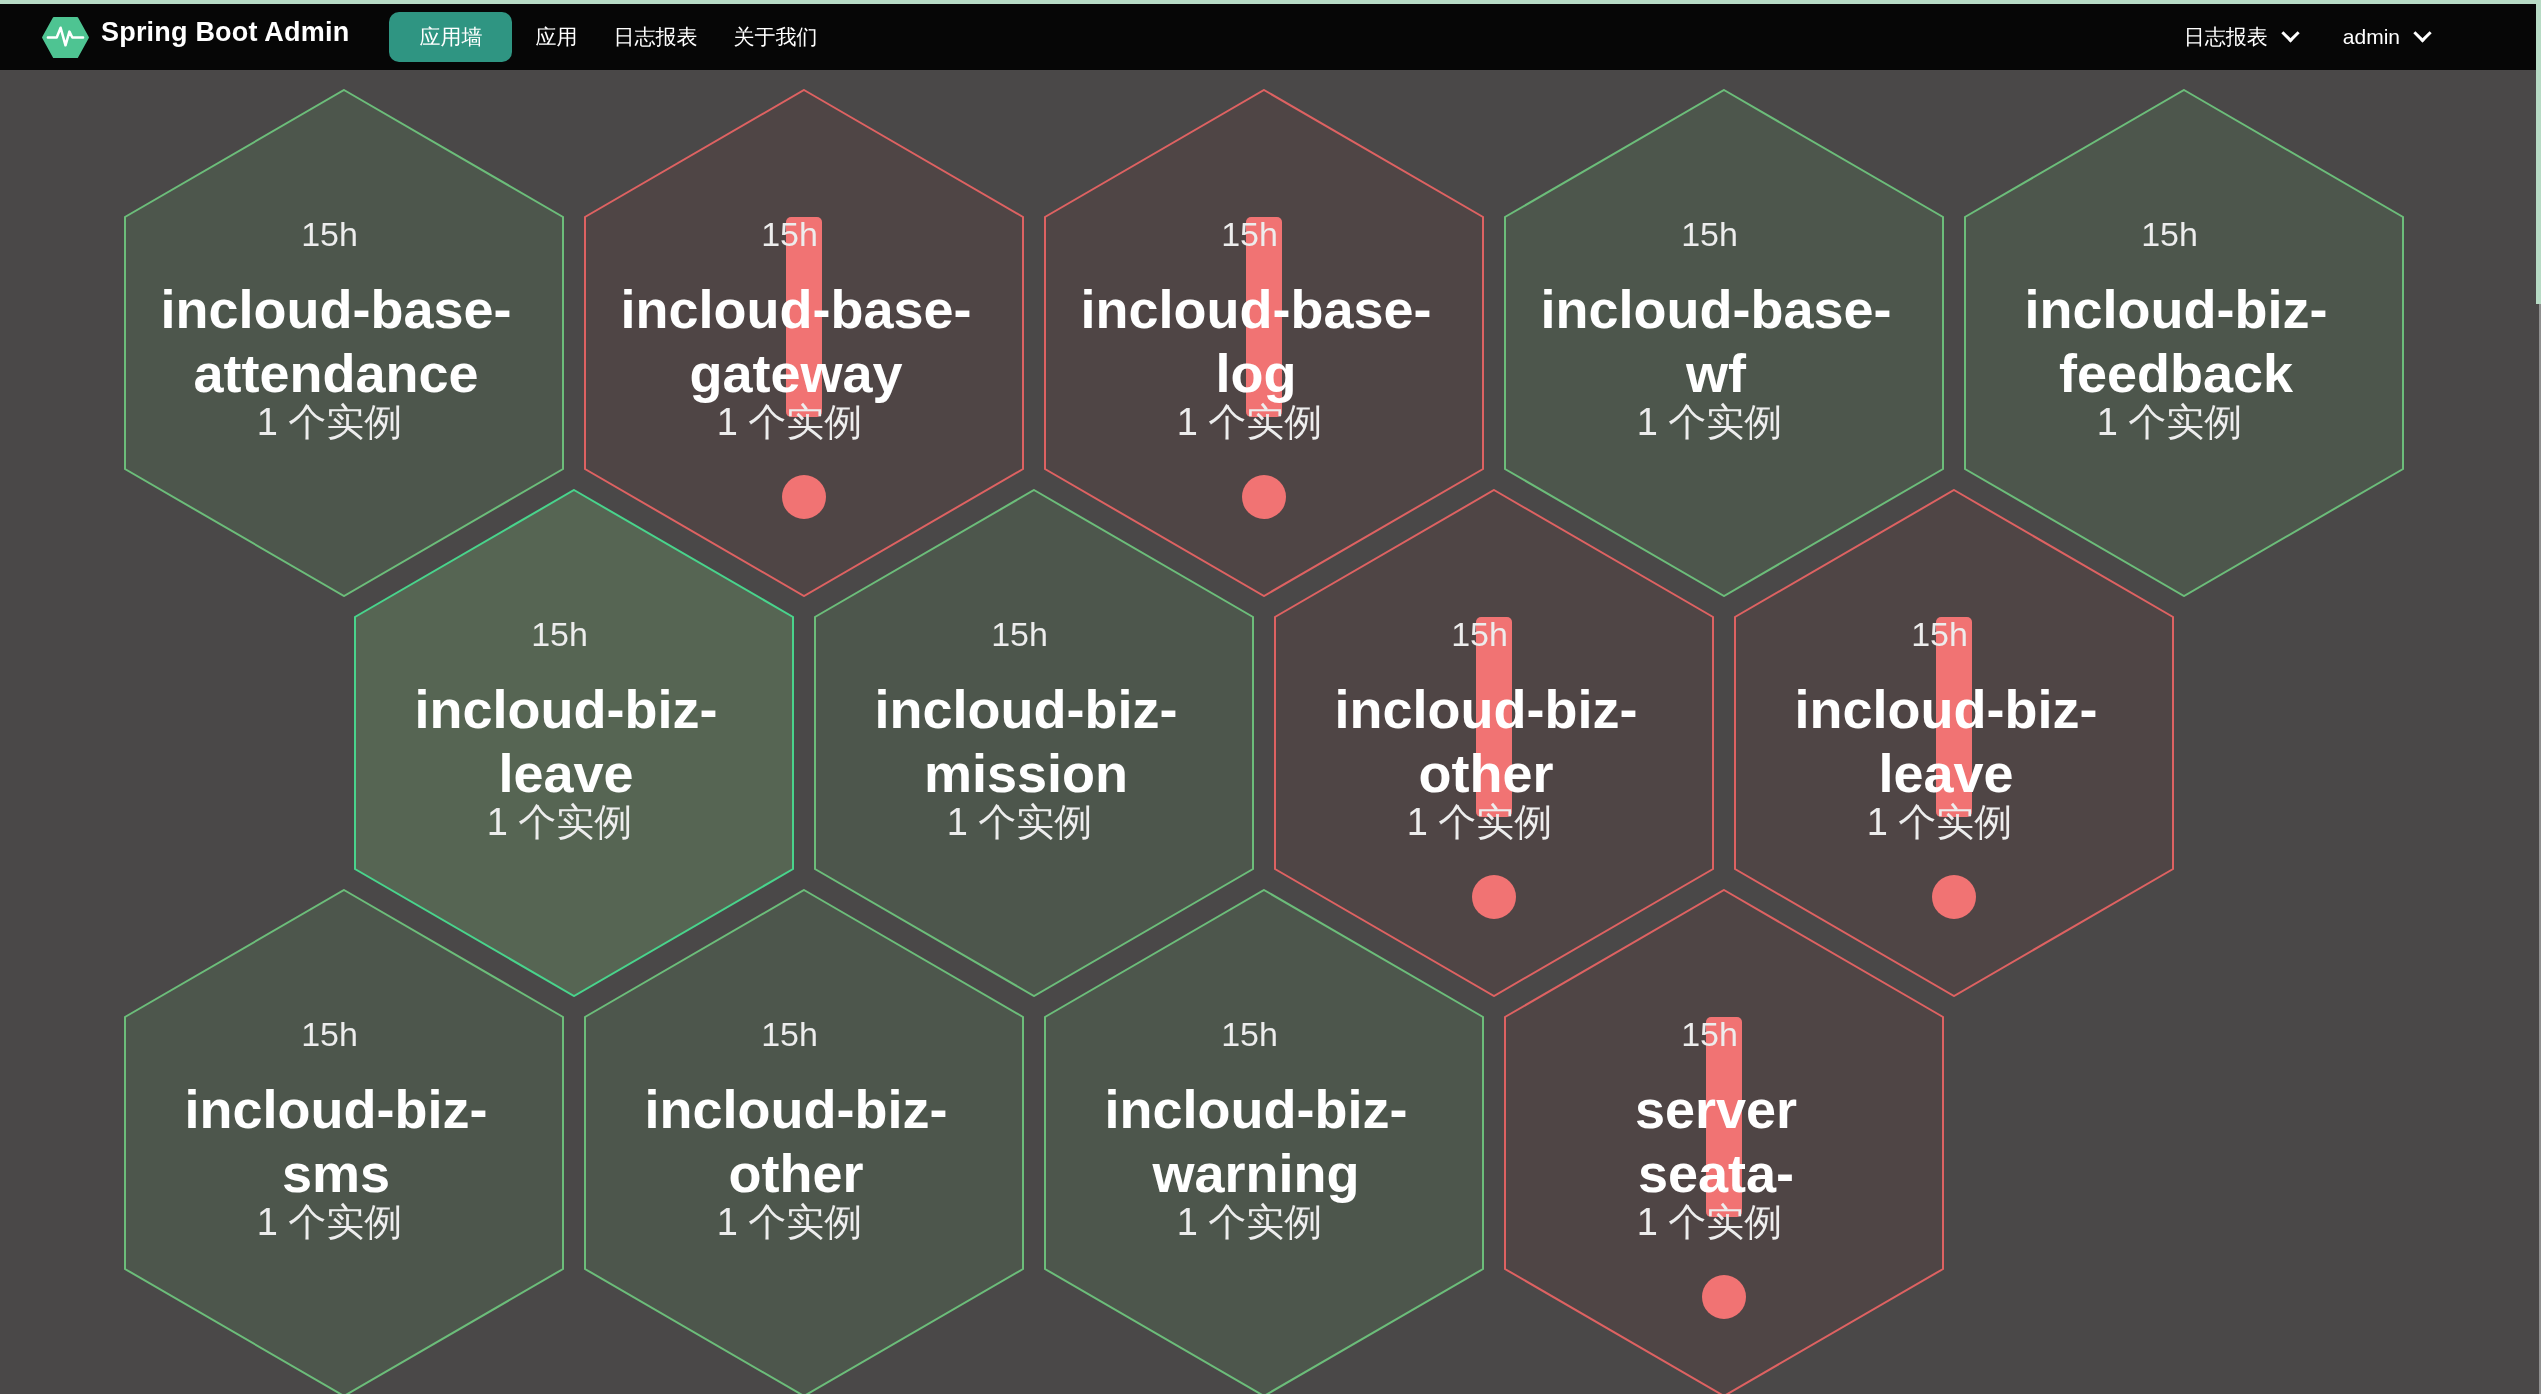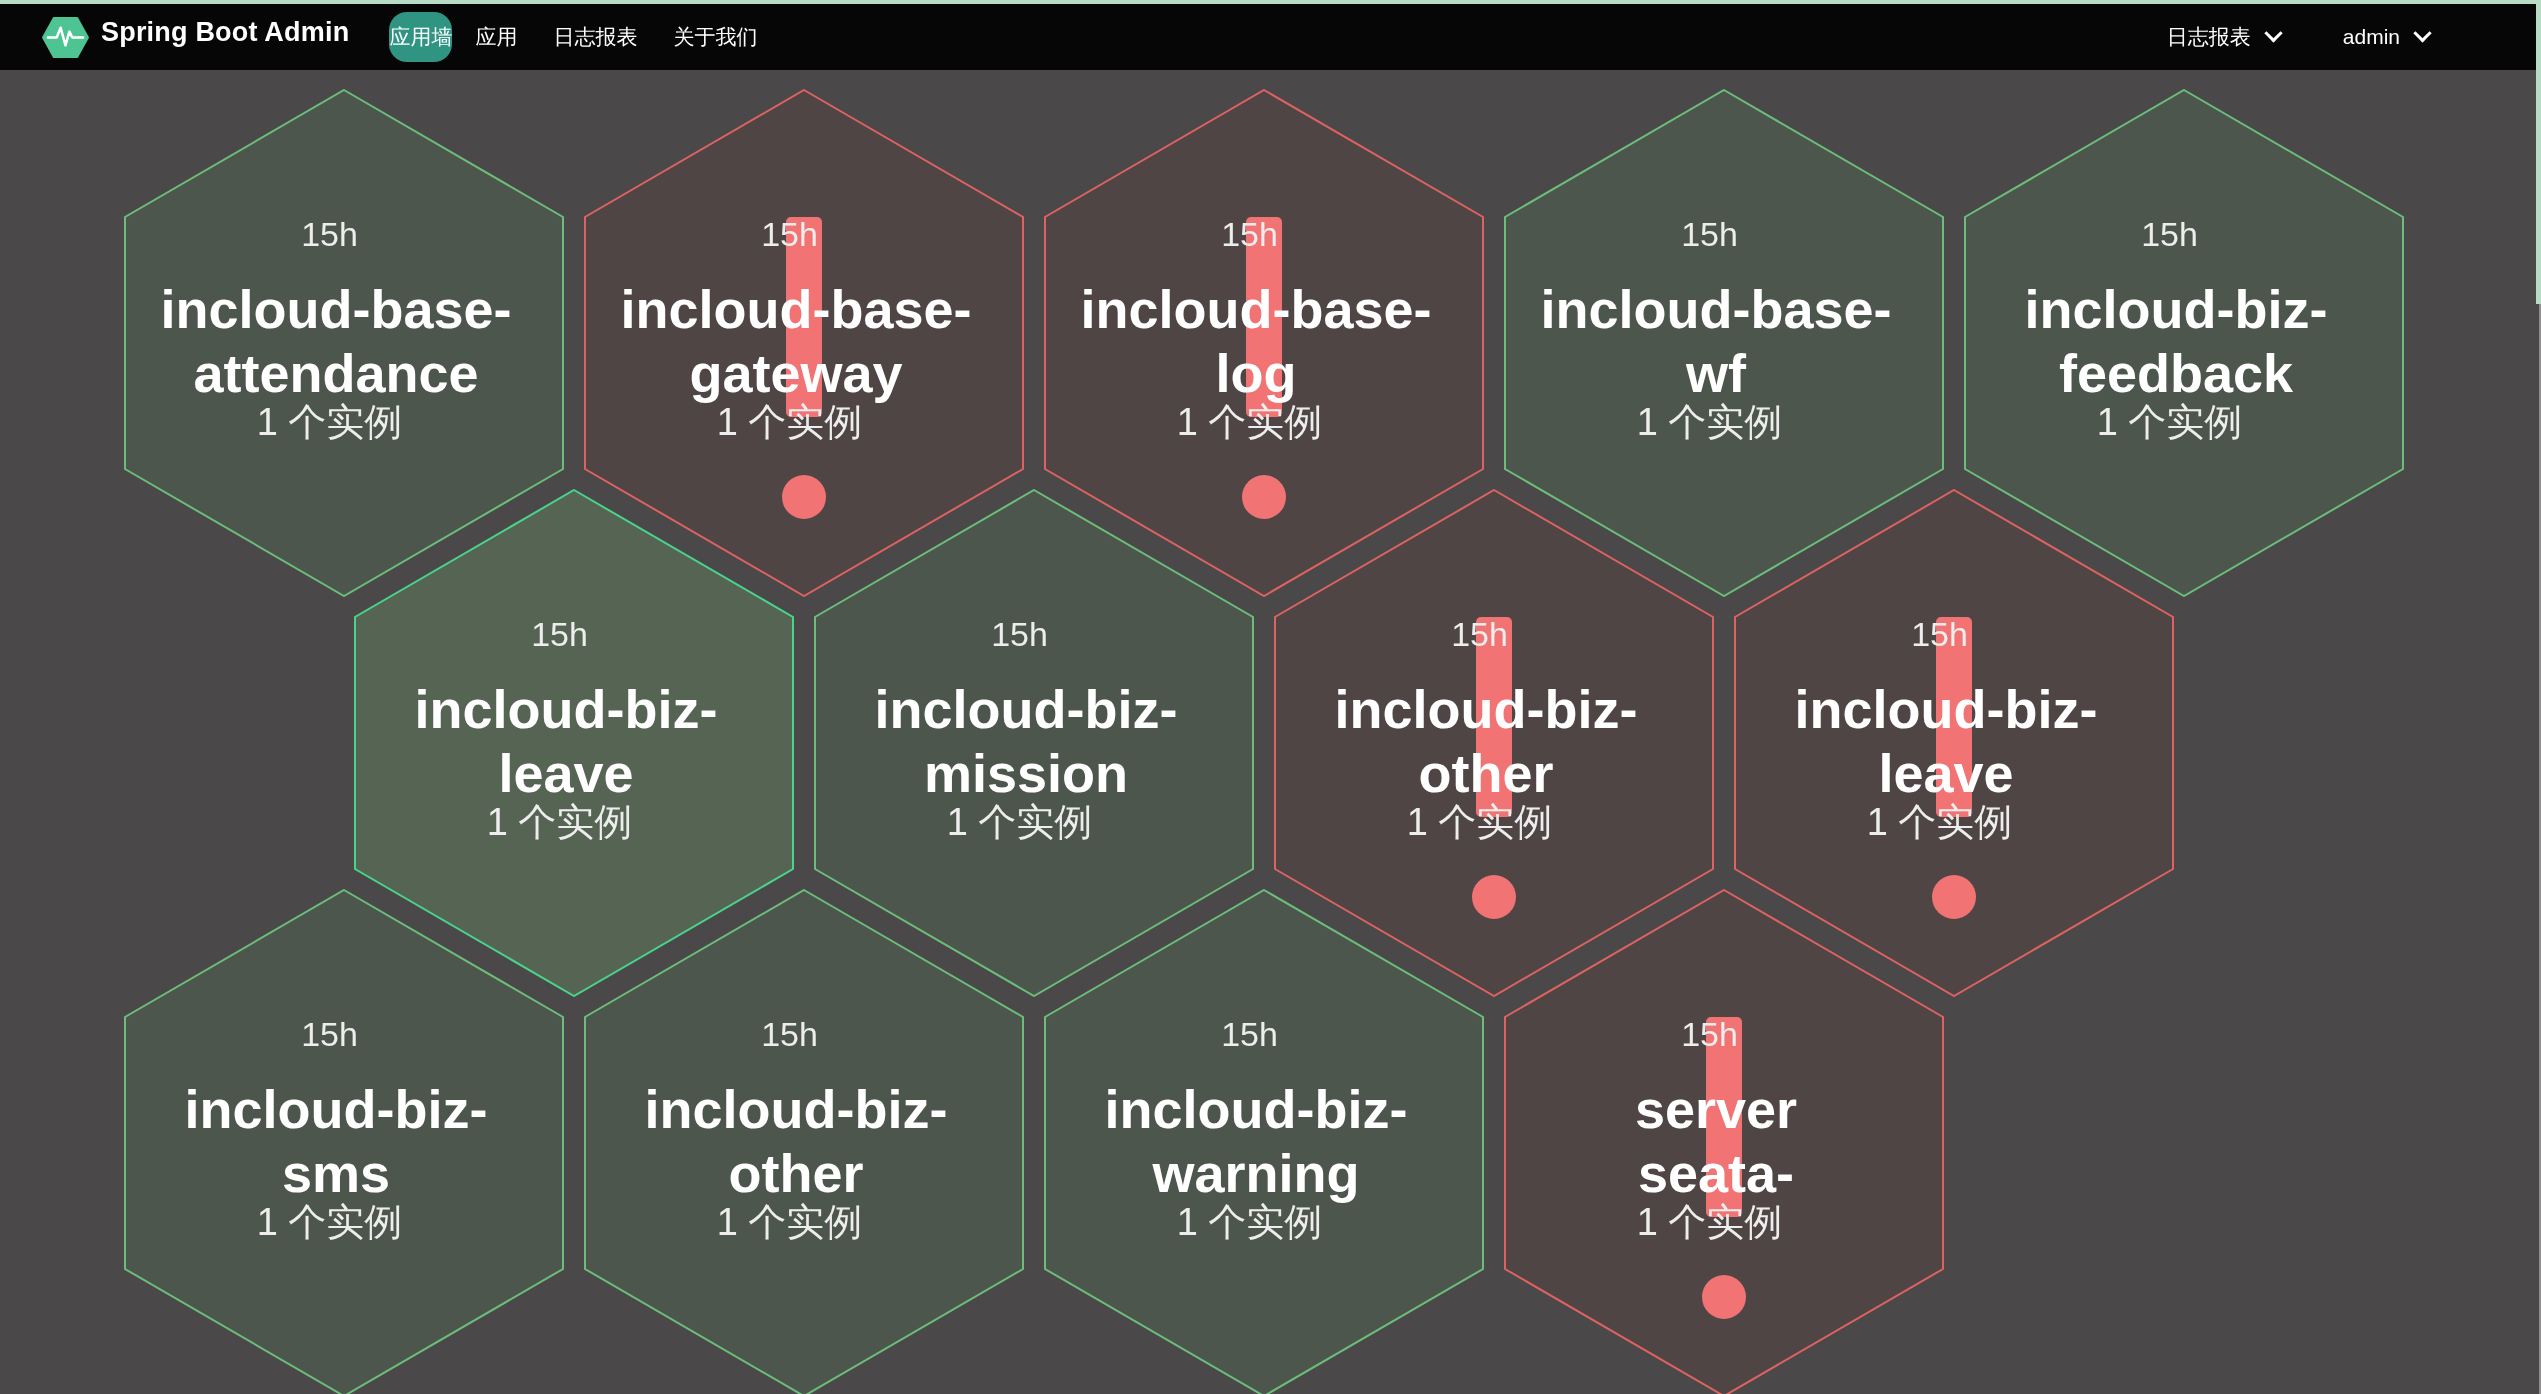--- a/index.html
+++ b/index.html
@@ -20,25 +20,25 @@
   }
   .brand { display:flex; align-items:flex-start; cursor:pointer; }
   .brand svg { display:block; margin-right:12px; }
   .brand-title { color:#fff; font-size:27px; font-weight:700; letter-spacing:0.2px; }
   nav.main-nav { display:flex; align-items:center; margin-left:30px; }
   .nav-item {
     color:#fff; font-size:21px; padding:11px 13px; margin-left:10px;
     cursor:pointer; white-space:nowrap;
   }
   .nav-item.active {
-    background:var(--accent,#2f9582); border-radius:18px; padding:11px 0;
+    background:var(--accent,#2f9582); border-radius:10px; padding:11px 30px;
   }
   .nav-right { margin-left:auto; display:flex; align-items:center; margin-right:112px; }
   .nav-control { display:flex; align-items:center; color:#fff; font-size:21px; cursor:pointer; }
-  .nav-control + .nav-control { margin-left:63px; }
+  .nav-control + .nav-control { margin-left:46px; }
   .chevron {
     display:inline-block; width:13px; height:13px; margin-left:16px;
     border-right:3px solid #fff; border-bottom:3px solid #fff;
     transform:rotate(45deg) translate(-3px,-3px);
   }
   
   main.honeycomb { position:absolute; left:0; top:70px; width:2541px; height:1324px; }
   .hex { position:absolute; width:411px; height:508px; cursor:pointer; }
   .hex svg.hex-svg { position:absolute; left:0; top:0; }
   .hex .shape { stroke-width:2px; }

